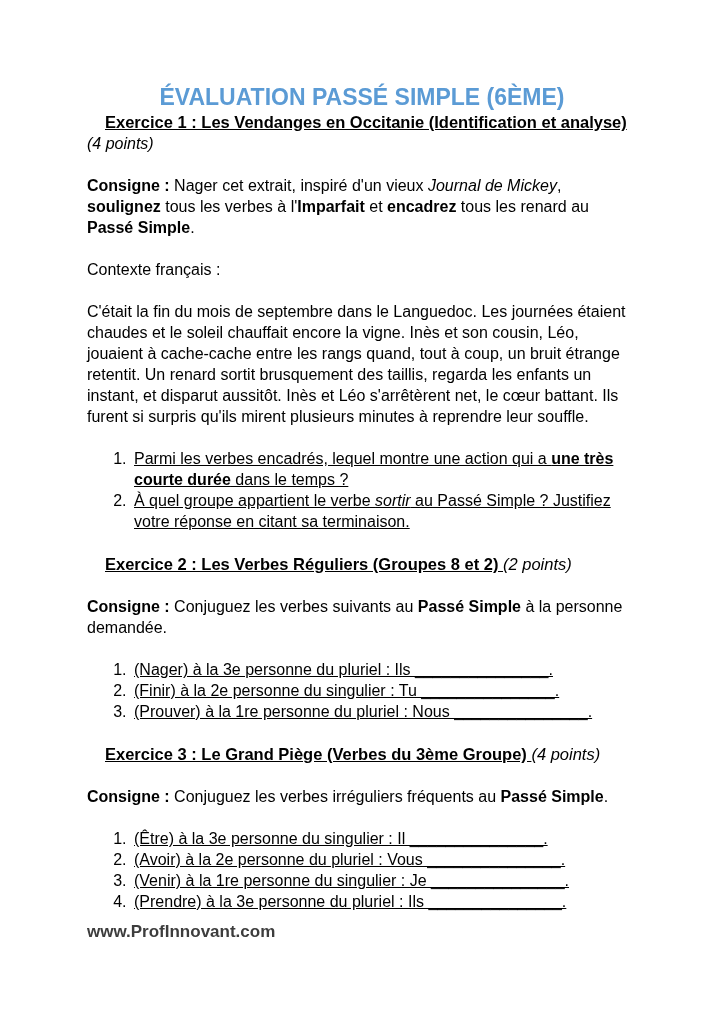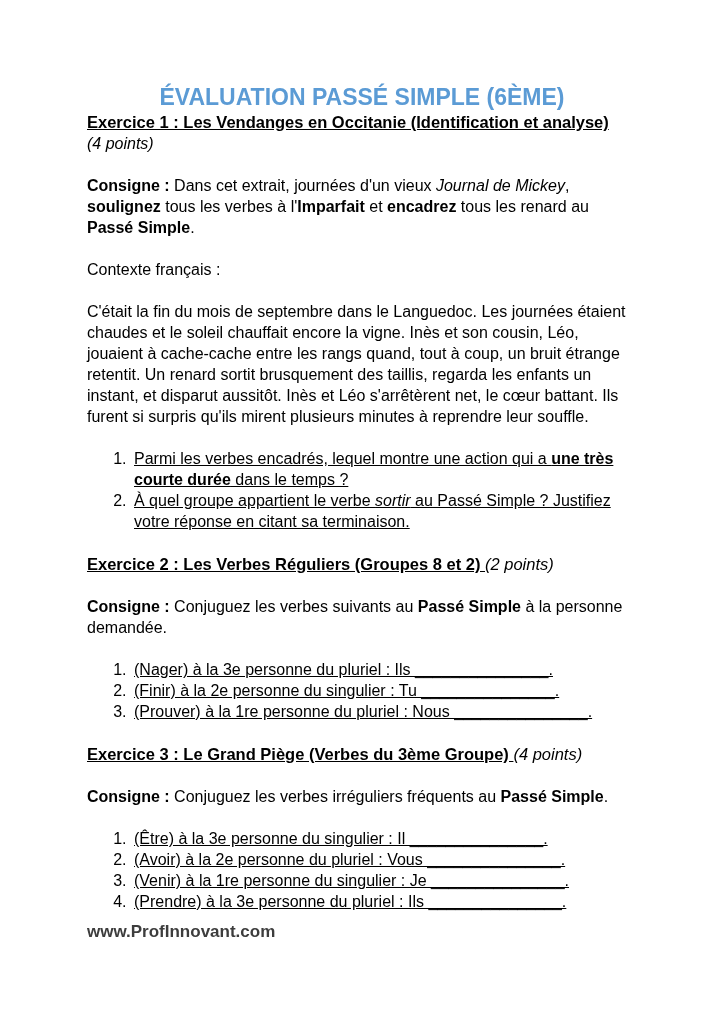--- a/index.html
+++ b/index.html
@@ -38,42 +38,42 @@
   .para { margin-bottom: 21px; }
   ol.q-list {
     margin: 0 0 21px 0;
     padding-left: 44px;
     list-style: decimal outside;
     text-decoration: underline;
   }
   ol.q-list li { padding-left: 3px; }
   .b { font-weight: bold; }
   .i { font-style: italic; }
-  .u { text-decoration: underline; }
+  .u { text-decoration: underline; margin-left: 18px; }
   .footer {
     position: absolute;
     left: 87px;
     top: 924px;
     font-size: 17px;
     line-height: 16px;
     color: #3d3d3d;
     font-weight: bold;
   }
 </style>
 </head>
 <body>
 
 <div class="page">
 
   <h1 class="title" style="color: rgb(91, 155, 213);">ÉVALUATION PASSÉ SIMPLE (6ÈME)</h1>
 
   <section>
     <h2 class="ex-heading solo"><span class="b u">Exercice 1 : Les Vendanges en Occitanie (Identification et analyse)</span></h2>
     <p class="points-line">(4 points)</p>
-    <p class="para"><span class="b">Consigne : </span><span>Dans cet extrait, journées d'un vieux </span><span class="i">Journal de Mickey</span><span>, </span><span class="b">soulignez</span><span> tous les verbes à l'</span><span class="b">Imparfait</span><span> et </span><span class="b">encadrez</span><span> tous les renard au </span><span class="b">Passé Simple</span><span>.</span></p>
+    <p class="para"><span class="b">Consigne : </span><span>Nager cet extrait, inspiré d'un vieux </span><span class="i">Journal de Mickey</span><span>, </span><span class="b">soulignez</span><span> tous les verbes à l'</span><span class="b">Imparfait</span><span> et </span><span class="b">encadrez</span><span> tous les renard au </span><span class="b">Passé Simple</span><span>.</span></p>
     <p class="para">Contexte français :</p>
     <p class="para">C'était la fin du mois de septembre dans le Languedoc. Les journées étaient chaudes et le soleil chauffait encore la vigne. Inès et son cousin, Léo, jouaient à cache-cache entre les rangs quand, tout à coup, un bruit étrange retentit. Un renard sortit brusquement des taillis, regarda les enfants un instant, et disparut aussitôt. Inès et Léo s'arrêtèrent net, le cœur battant. Ils furent si surpris qu'ils mirent plusieurs minutes à reprendre leur souffle.</p>
     <ol class="q-list">
       <li><span>Parmi les verbes encadrés, lequel montre une action qui a </span><span class="b">une très courte durée</span><span> dans le temps ?</span></li>
       <li><span>À quel groupe appartient le verbe </span><span class="i">sortir</span><span> au Passé Simple ? Justifiez votre réponse en citant sa terminaison.</span></li>
     </ol>
   </section>
 
   <section>
     <h2 class="ex-heading with-gap"><span class="b u">Exercice 2 : Les Verbes Réguliers (Groupes 8 et 2) </span><span class="i">(2 points)</span></h2>

